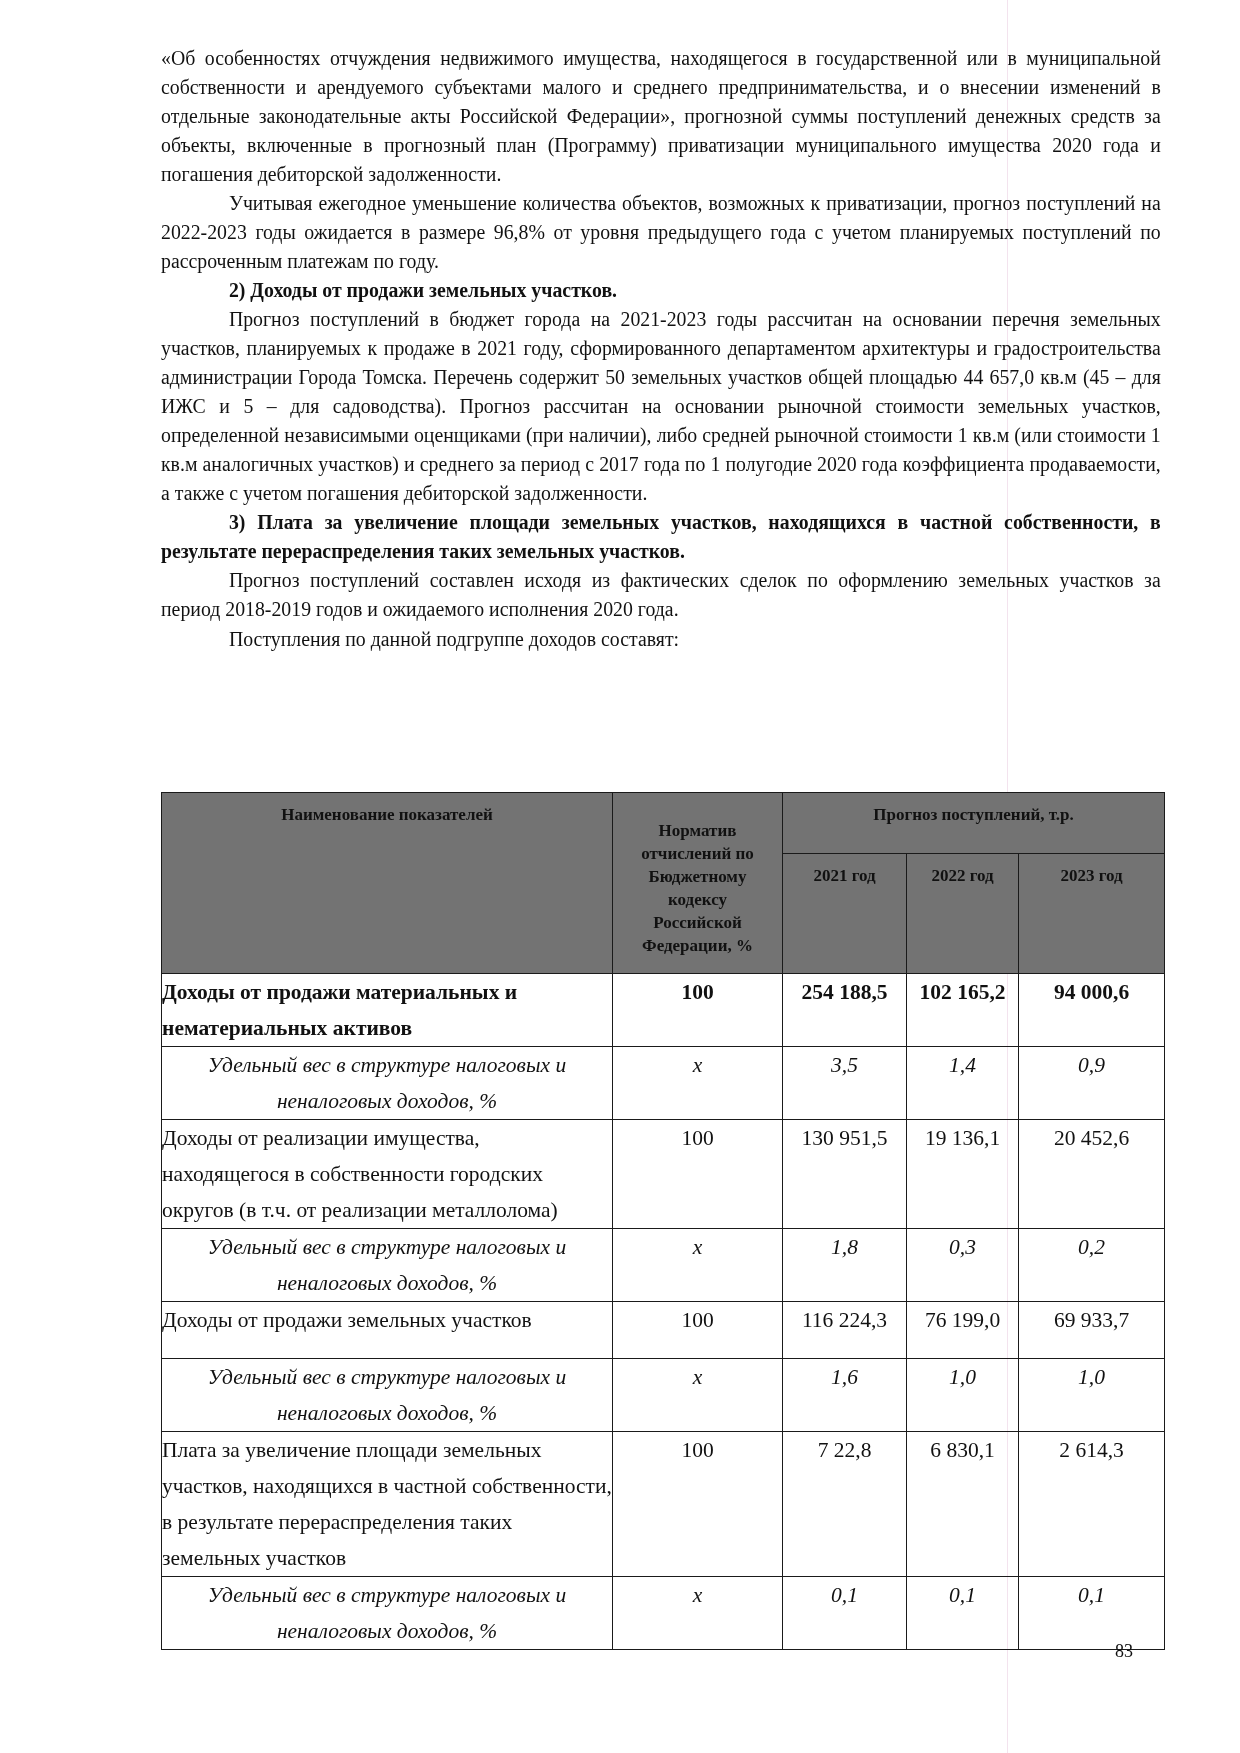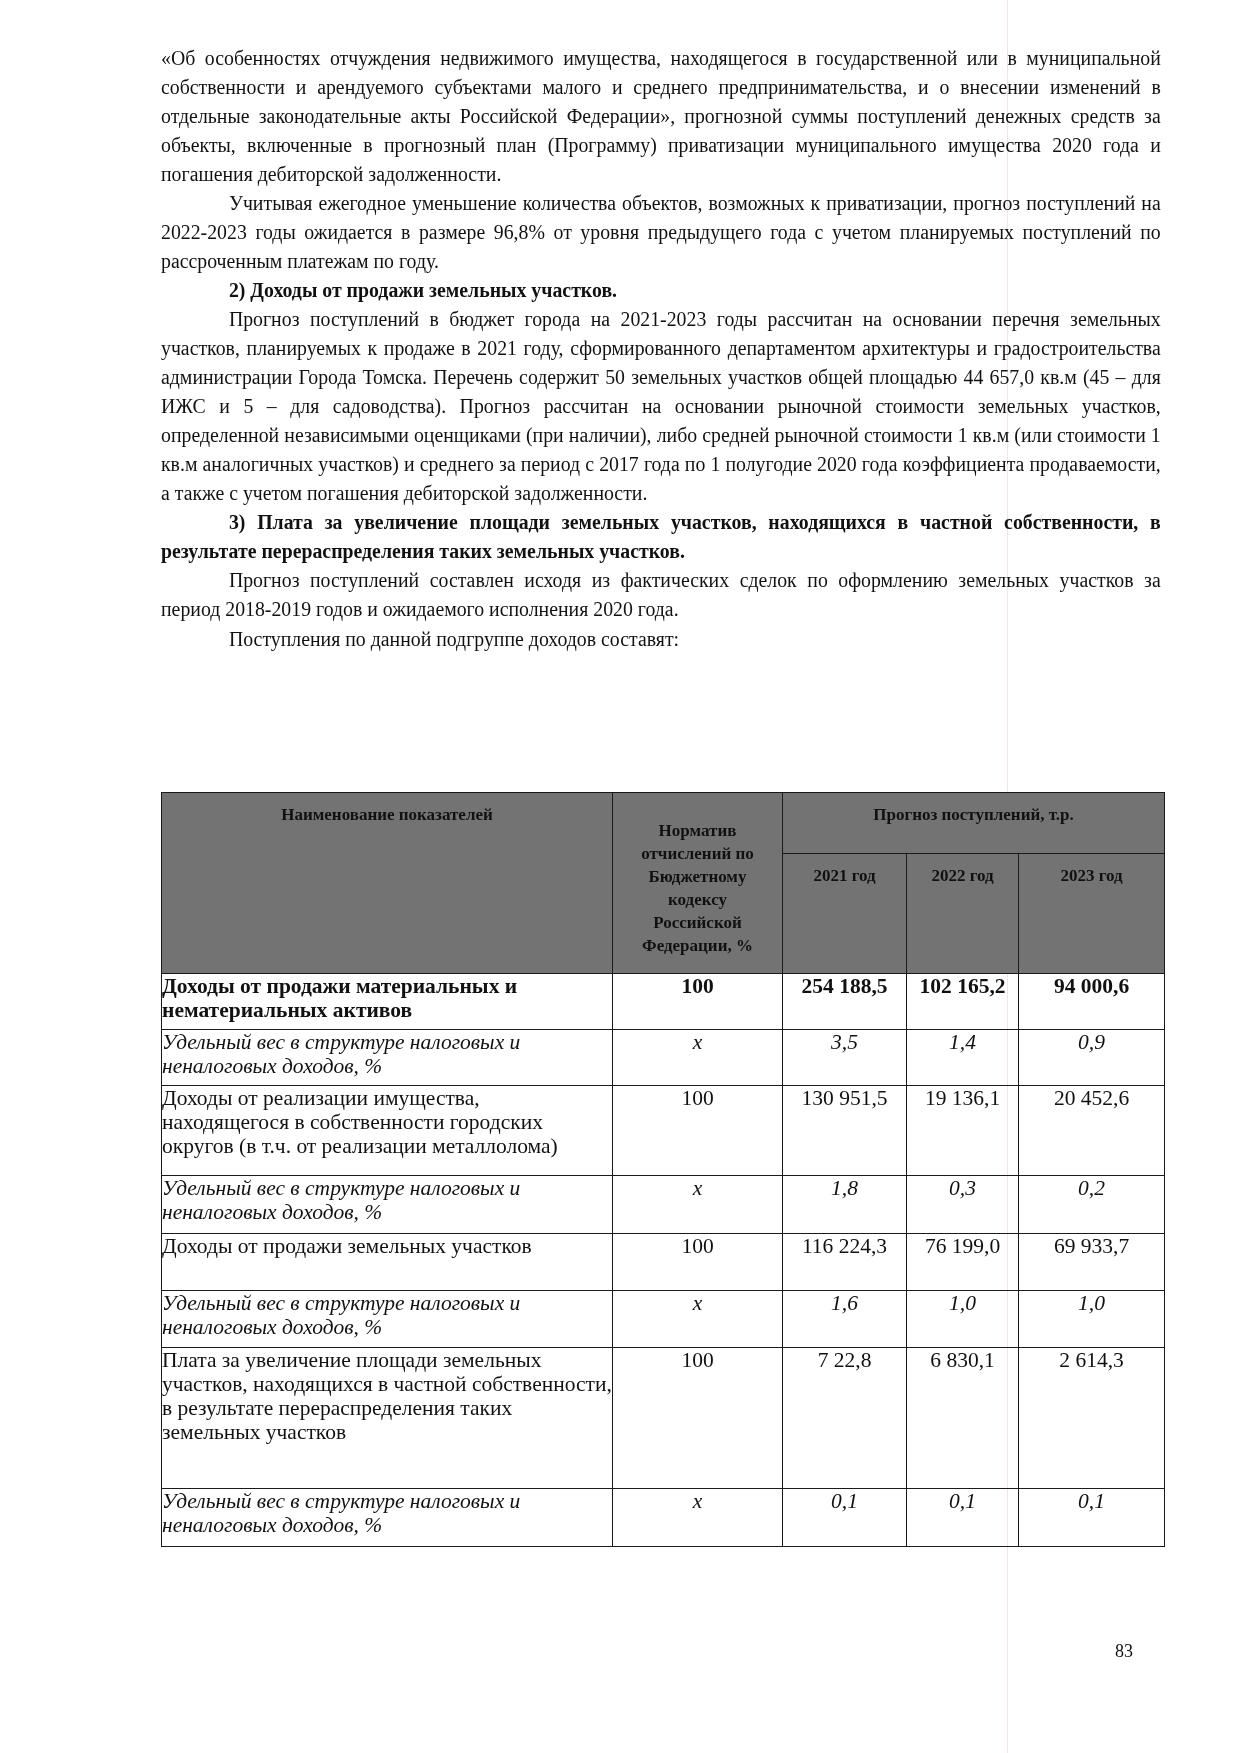--- a/index.html
+++ b/index.html
@@ -20,25 +20,25 @@
   table.data {
     position: absolute; left: 161px; top: 792px; width: 1003px;
     border-collapse: collapse; table-layout: fixed;
     font-family: "Liberation Serif", serif;
   }
   table.data td, table.data th { border: 1.6px solid #1a1a1a; vertical-align: top; padding: 0; }
   table.data th {
     background: #737373; font-weight: bold; font-size: 17px; line-height: 23px; text-align: center;
     padding-top: 10px;
   }
-  table.data td { font-size: 21.5px; line-height: 24px; font-family: Liberation Serif, serif; }
+  table.data td { font-size: 21.5px; line-height: 36px; font-family: Liberation Serif, serif; }
   td.name { padding: 2px 4px 0 10px; text-align: left; }
   td.num { text-align: center; padding-top: 2px; }
   .r-bold td { font-weight: bold; }
-  .r-ital td { font-style: italic; }
+  .r-ital td { font-style: italic; text-align: center; }
   .page-number {
     position: absolute; left: 1115px; top: 1641px;
     font-family: "Liberation Serif", serif; font-size: 18px;
   }
 </style>
 </head>
 <body>
 
 <div class="page">
   <div class="scan-line" style="left:1007px"></div>

